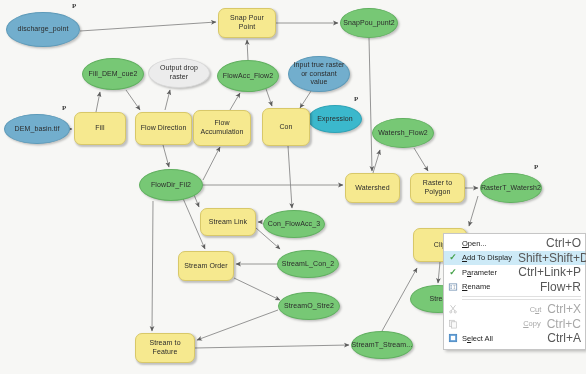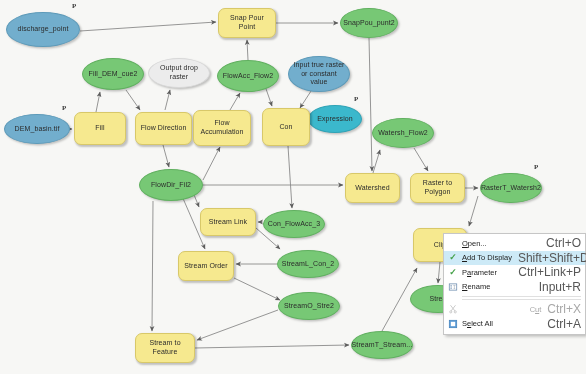--- a/index.html
+++ b/index.html
@@ -285,35 +285,45 @@
       </div>
       <div class="mi">
         <span class="micon">
           <svg width="10" height="10" viewBox="0 0 16 16">
             <rect x="2" y="3" width="12" height="10" fill="#ffffff" stroke="#5b7fa6" stroke-width="1.1"></rect>
             <path d="M5 5.5 V10.5 M4 5.5 H6 M4 10.5 H6" stroke="#5b7fa6" stroke-width="0.9" fill="none"></path>
             <path d="M8.5 5.5 H12 M10.2 5.5 V10.5 M9 10.5 H11.5" stroke="#9aa6b2" stroke-width="0.9" fill="none"></path>
           </svg>
         </span>
         <span class="mlabel"><span class="u">R</span>ename</span>
-        <span class="maccel">Input+R</span>
+        <span class="maccel">Flow+R</span>
       </div>
       <div class="msep"></div>
       <div class="msep"></div>
       <div class="mi disabled">
         <span class="micon">
           <svg width="10" height="10" viewBox="0 0 16 16">
             <path d="M4 2 L11 11 M12 2 L5 11" stroke="#b9b9b9" stroke-width="1.2" fill="none"></path>
             <circle cx="4.4" cy="12.6" r="1.7" fill="none" stroke="#b9b9b9" stroke-width="1.1"></circle>
             <circle cx="11.6" cy="12.6" r="1.7" fill="none" stroke="#b9b9b9" stroke-width="1.1"></circle>
           </svg>
         </span>
         <span class="mlabel">C<span class="u">u</span>t</span>
         <span class="maccel">Ctrl+X</span>
       </div>
+      <div class="mi disabled">
+        <span class="micon">
+          <svg width="10" height="10" viewBox="0 0 16 16">
+            <rect x="2.5" y="2" width="7.5" height="10" fill="#f4f4f4" stroke="#bdbdbd" stroke-width="1"></rect>
+            <rect x="5.8" y="4.5" width="7.5" height="10" fill="#fafafa" stroke="#bdbdbd" stroke-width="1"></rect>
+          </svg>
+        </span>
+        <span class="mlabel"><span class="u">C</span>opy</span>
+        <span class="maccel">Ctrl+C</span>
+      </div>
       <div class="mi">
         <span class="micon">
           <svg width="10" height="10" viewBox="0 0 16 16">
             <rect x="2" y="2" width="12" height="12" fill="#5b9bd5" stroke="#3c7cb8" stroke-width="1"></rect>
             <rect x="4.5" y="4.5" width="7" height="7" fill="#ffffff"></rect>
           </svg>
         </span>
         <span class="mlabel">S<span class="u">e</span>lect All</span>
         <span class="maccel">Ctrl+A</span>
       </div>

